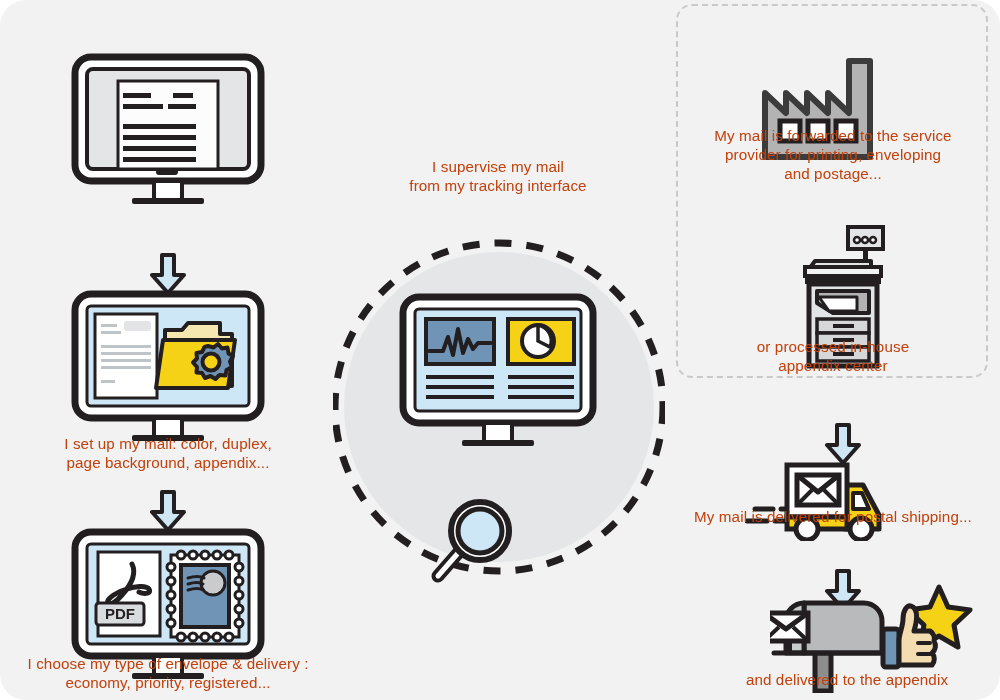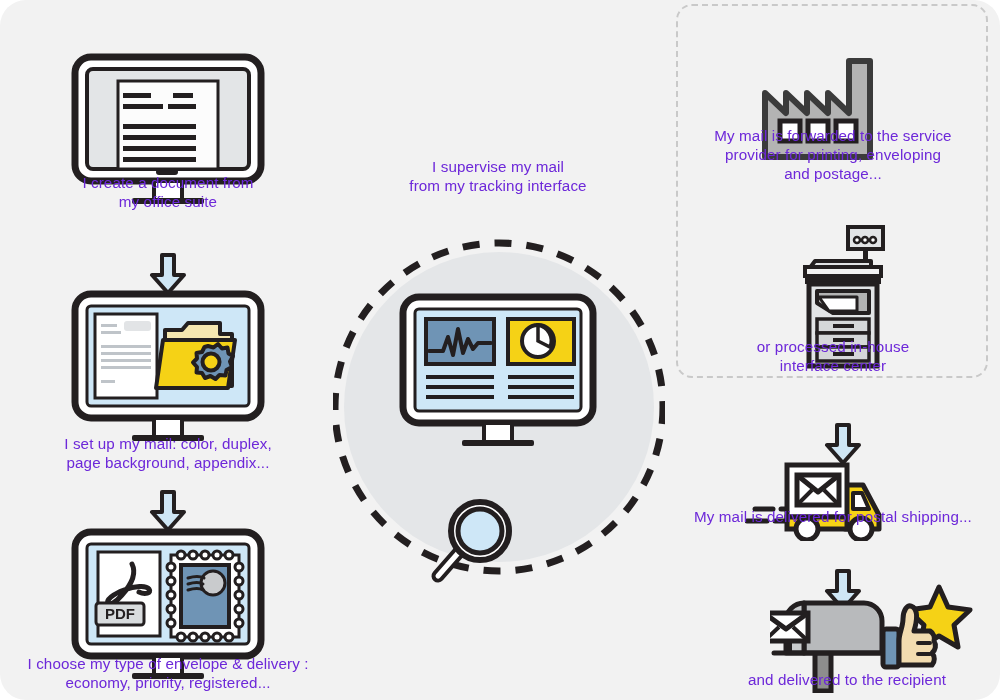--- a/index.html
+++ b/index.html
@@ -17,21 +17,21 @@
     position: relative;
     width: 1000px;
     height: 700px;
     background: #f2f2f2;
     border-radius: 26px;
     overflow: hidden;
   }
   .caption {
     position: absolute;
     text-align: center;
-    color: #6d28d9;
+    color: #c2410c;
     font-size: 15.2px;
     line-height: 19px;
     letter-spacing: 0.1px;
     font-family: "Liberation Sans", sans-serif;
     white-space: pre-line;
   }
   .svgwrap { position: absolute; margin-top: 35px; }
   .svgwrap svg { display: block; }
 
   
@@ -65,22 +65,20 @@
         <rect x="53" y="71" width="73" height="5"></rect>
         <rect x="53" y="82" width="73" height="5"></rect>
         <rect x="53" y="93" width="73" height="5"></rect>
         <rect x="53" y="104" width="73" height="5"></rect>
       </g>
       <rect x="87" y="128" width="22" height="5" rx="2.5" fill="#231f20"></rect>
       <rect x="84" y="128" width="28" height="20" fill="#ffffff" stroke="#231f20" stroke-width="4"></rect>
       <rect x="62" y="145" width="72" height="6" rx="2" fill="#231f20"></rect>
     </svg>
   </div>
-  <div class="caption" style="left:30px; top:173px; width:276px;">I create a document from
-my office suite</div>
 
   <div class="svgwrap" style="left:149px; top:218px; width:38px; height:42px;">
     <svg width="38" height="42" viewBox="0 0 38 42">
       <path d="M13 2 L25 2 L25 22 L35 22 L19 40 L3 22 L13 22 Z" fill="#cfe6f5" stroke="#231f20" stroke-width="4" stroke-linejoin="round"></path>
     </svg>
   </div>
 
   <div class="svgwrap" style="left:70px; top:255px; width:196px; height:152px;">
     <svg width="196" height="152" viewBox="0 0 196 152">
       <rect x="5" y="4" width="186" height="124" rx="16" ry="16" fill="#ffffff" stroke="#231f20" stroke-width="7"></rect>
@@ -253,21 +251,21 @@
 
       <rect x="24" y="94" width="52" height="14" fill="#d5d7d9" stroke="#231f20" stroke-width="3.5"></rect>
       <rect x="40" y="99" width="21" height="4" fill="#231f20"></rect>
       <rect x="24" y="108" width="52" height="14" fill="#d5d7d9" stroke="#231f20" stroke-width="3.5"></rect>
       <rect x="40" y="113" width="21" height="4" fill="#231f20"></rect>
       <rect x="24" y="122" width="52" height="14" fill="#d5d7d9" stroke="#231f20" stroke-width="3.5"></rect>
       <rect x="40" y="127" width="21" height="4" fill="#231f20"></rect>
     </svg>
   </div>
   <div class="caption" style="left:710px; top:337px; width:246px;">or processed in-house
-interface center</div>
+appendix center</div>
 
   <div class="svgwrap" style="left:824px; top:388px; width:38px; height:42px;">
     <svg width="38" height="42" viewBox="0 0 38 42">
       <path d="M13 2 L25 2 L25 22 L35 22 L19 40 L3 22 L13 22 Z" fill="#cfe6f5" stroke="#231f20" stroke-width="4" stroke-linejoin="round"></path>
     </svg>
   </div>
 
   <div class="svgwrap" style="left:745px; top:424px; width:152px; height:82px;">
     <svg width="152" height="82" viewBox="0 0 152 82">
 
@@ -317,15 +315,15 @@
       <path d="M-6 60 L9 46 M38 60 L23 46" fill="none" stroke="#231f20" stroke-width="4"></path>
 
       <rect x="113" y="48" width="16" height="38" rx="3" fill="#6f94b5" stroke="#231f20" stroke-width="5"></rect>
       <path d="M129 60 L129 84 L162 84 A9 9 0 0 0 162 72 A9 9 0 0 0 164 60 A9 9 0 0 0 160 50 L144 50 C147 40 148 30 143 26 C137 22 133 30 133 38 C133 46 129 52 129 60 Z" fill="#f2dcb0" stroke="#231f20" stroke-width="5" stroke-linejoin="round"></path>
       <g stroke="#231f20" stroke-width="4" fill="none" stroke-linecap="round">
         <line x1="148" y1="62" x2="160" y2="62"></line>
         <line x1="148" y1="73" x2="160" y2="73"></line>
       </g>
     </svg>
   </div>
-  <div class="caption" style="left:700px; top:670px; width:294px;">and delivered to the recipient</div>
+  <div class="caption" style="left:700px; top:670px; width:294px;">and delivered to the appendix</div>
 
 </div>
 
 </body></html>

